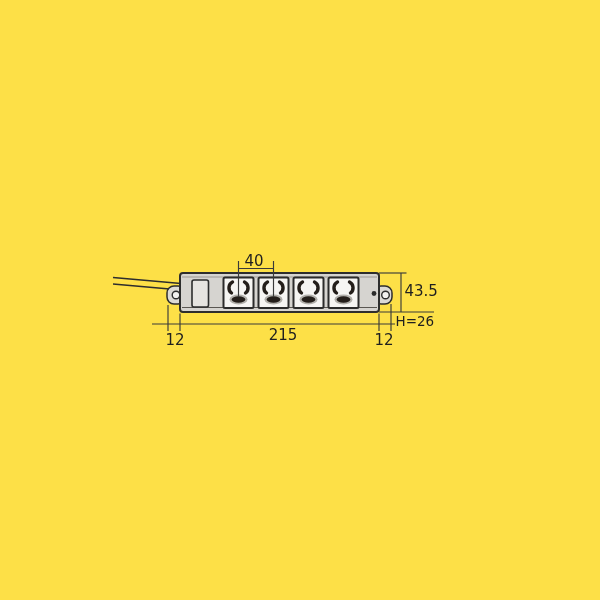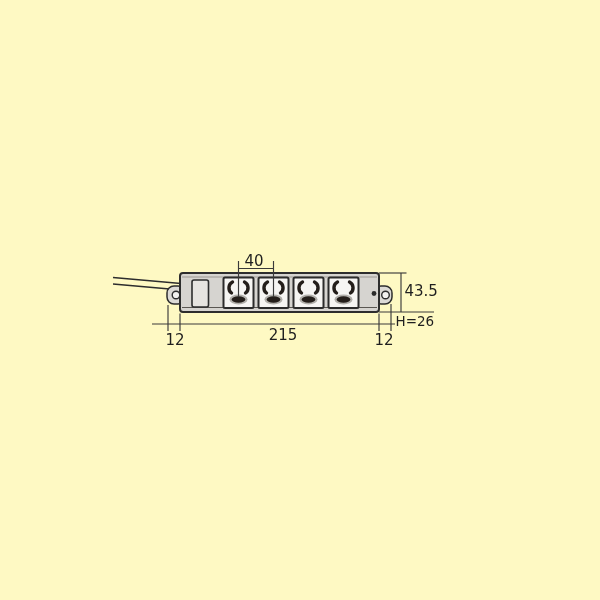--- a/index.html
+++ b/index.html
@@ -1,19 +1,19 @@
 <!DOCTYPE html>
 <html><head>
 <meta charset="utf-8">
 <style>
   html,body{margin:0;padding:0;background:#fff;}
   .stage{
     position:relative;
     width:600px;height:600px;
-    background:#fef9c3;
+    background:#fde047;
     overflow:hidden;
     font-family:"DejaVu Sans","Liberation Sans",sans-serif;
   }
   svg{display:block;}
   .dim{stroke:#3a3a3a;stroke-width:1.15;fill:none;}
   .dim-text{font-size:15px;fill:#1f1f1f;}
   .dim-text-small{font-size:13.5px;fill:#1f1f1f;}
   text{user-select:none;}
 </style>
 </head>

